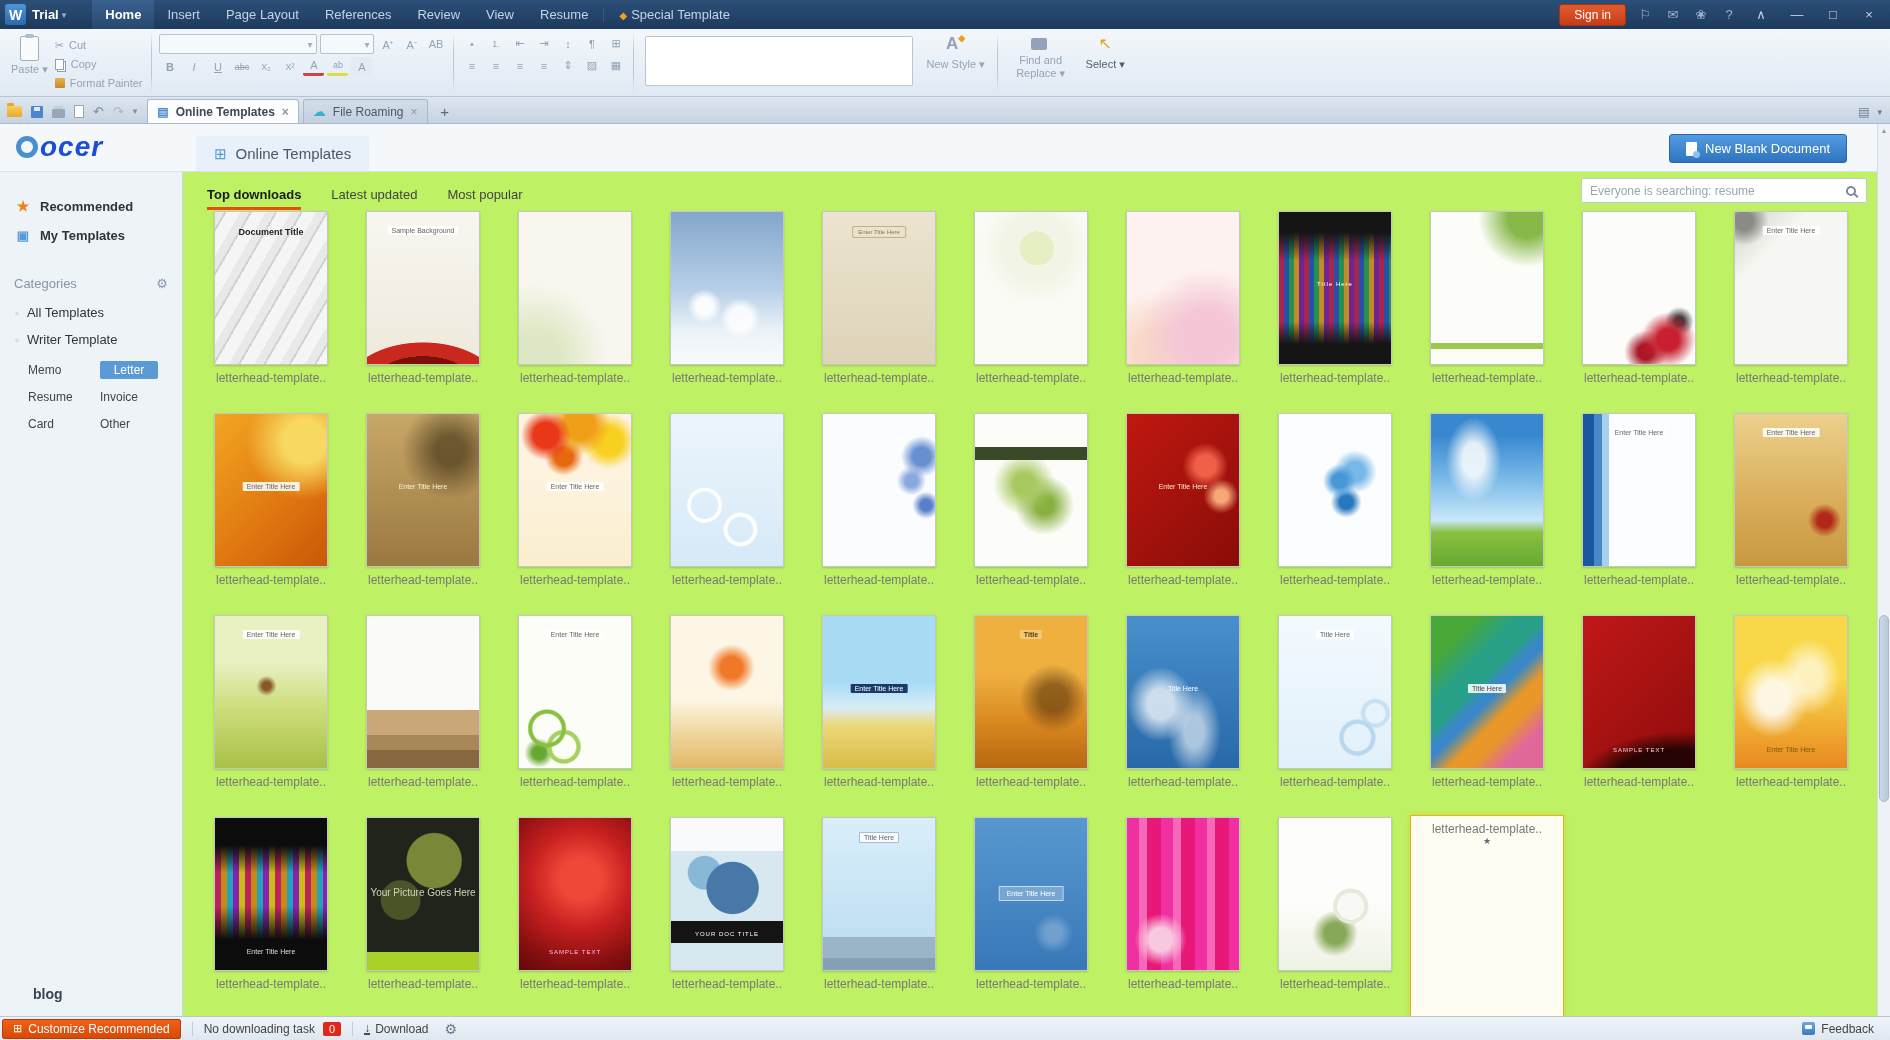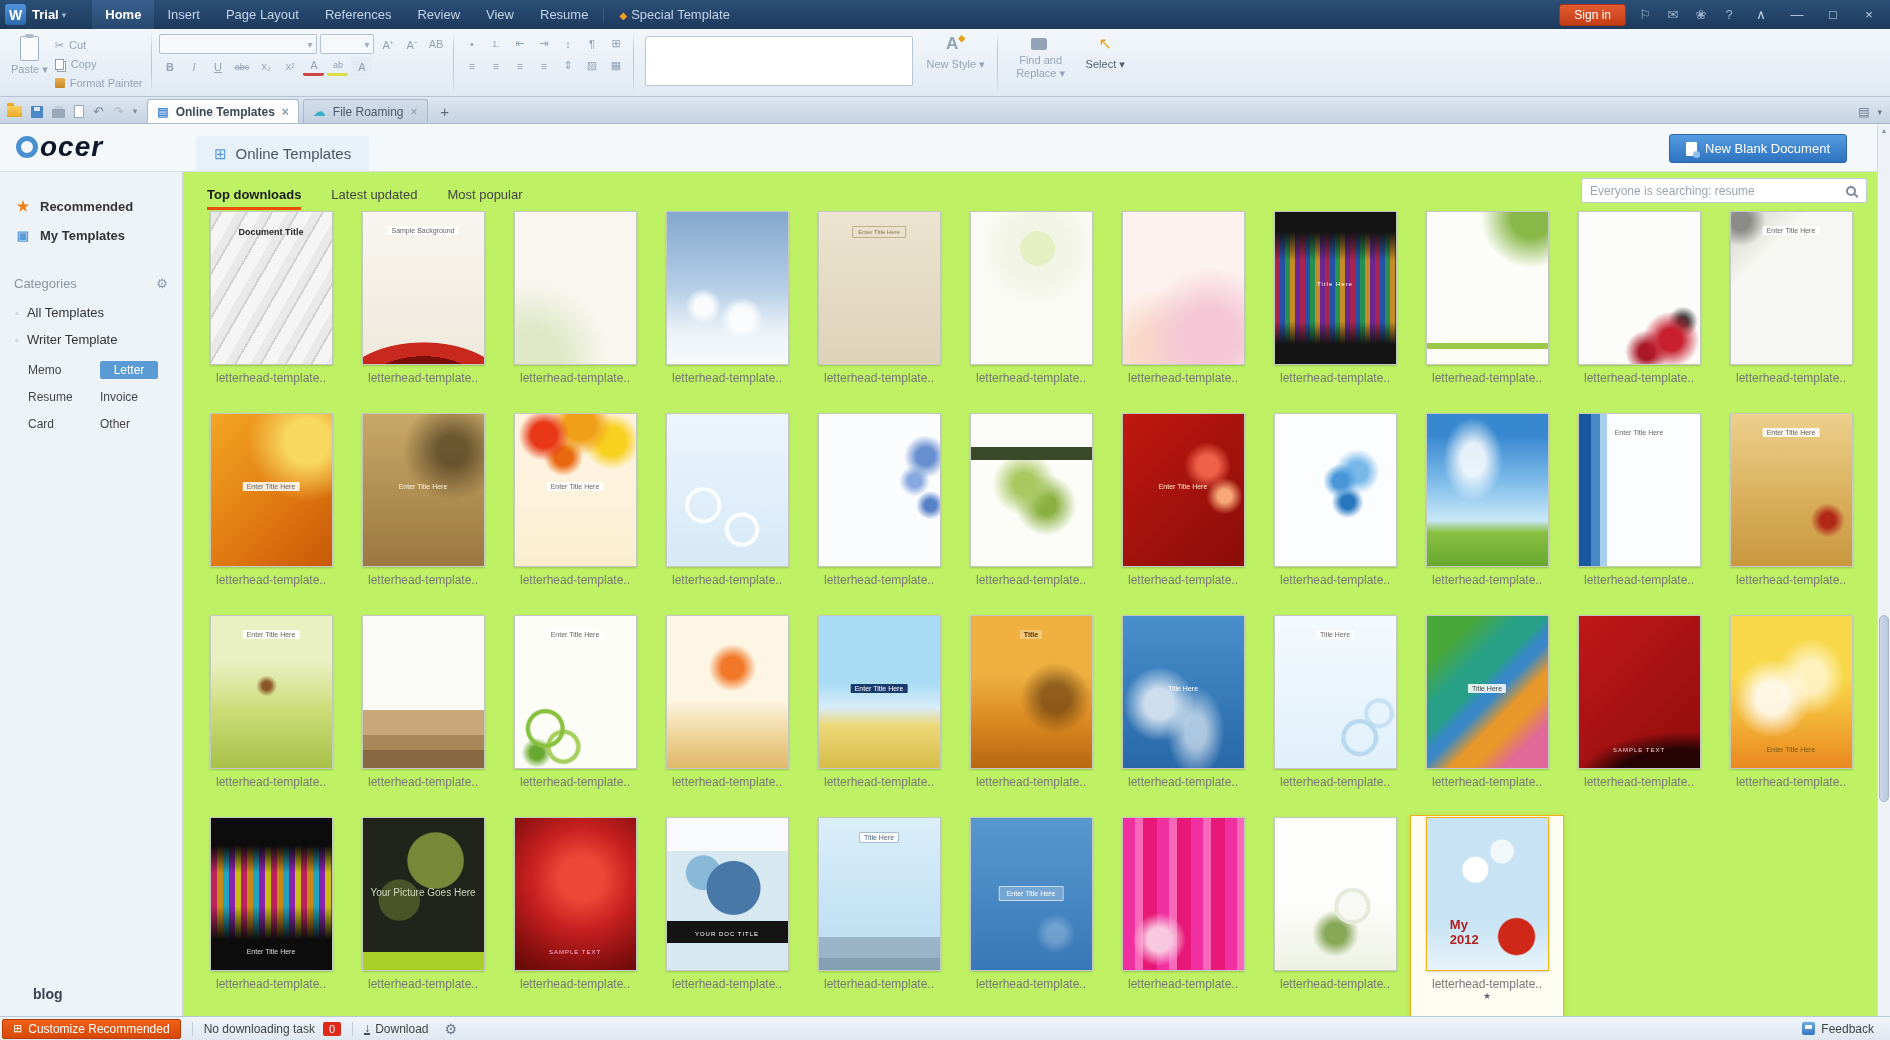--- a/index.html
+++ b/index.html
@@ -62,21 +62,21 @@
   .dt-ico{color:#4a8ad0;font-size:12px}
   .dt-cloud{color:#38b0c8;font-size:13px}
   .dt-close{color:#8a98a8;font-size:12px;cursor:pointer}
   .newtab{width:22px;height:22px;margin:0 0 1px 6px;display:flex;align-items:center;justify-content:center;color:#5a6a7a;font-size:15px;cursor:pointer}
   .tabbar-right{margin-left:auto;display:flex;align-items:center;gap:8px;padding:0 8px 4px 0;color:#6a7a8c;font-size:12px}
 
   
   .strip{position:absolute;top:124px;left:0;right:13px;height:48px;background:#f4f8fb;border-bottom:1px solid #d8e2ec}
   .docer-logo{position:absolute;left:16px;top:9px;display:flex;align-items:center;cursor:pointer}
   .docer-circle{width:22px;height:22px;border:5px solid #4a90d0;border-radius:50%;margin-right:2px}
-  .docer-text{font-size:28px;font-style:italic;font-weight:bold;color:#0f172a;letter-spacing:1px;line-height:28px}
+  .docer-text{font-size:28px;font-style:italic;font-weight:bold;color:#1d4ed8;letter-spacing:1px;line-height:28px}
   .page-tab{position:absolute;left:196px;bottom:0;height:35px;display:flex;align-items:center;gap:9px;padding:0 18px;background:#e8f1fa;border-radius:3px 3px 0 0;font-size:15px;color:#4a5866}
   .pt-ico{color:#5a9ad8;font-size:15px}
   .newblank{position:absolute;right:30px;top:10px;height:29px;display:flex;align-items:center;gap:8px;padding:0 16px;background:linear-gradient(#549ce1,#2f73bf);border:1px solid #2b66ad;border-radius:3px;color:#fff;font-size:13px;cursor:pointer}
   .nb-doc{width:11px;height:14px;background:#fff;border-radius:1px;position:relative}
   .nb-doc::after{content:"";position:absolute;right:-3px;bottom:-2px;width:7px;height:7px;background:#8fc0ef;border-radius:50%}
 
   
   .sidebar{position:absolute;top:172px;left:0;bottom:24px;width:183px;background:#eef3f8;border-right:1px solid #ccd8e4}
   .sb-item{display:flex;align-items:center;gap:9px;padding:7px 0 7px 15px;font-size:13px;font-weight:bold;color:#333;cursor:pointer}
   .sb-top{padding-top:26px}
@@ -98,21 +98,21 @@
   .ftab.active{font-weight:bold;color:#1a1a1a;border-bottom:3px solid #e8500a;padding-bottom:5px}
   .searchbox{position:absolute;right:10px;top:6px;width:286px;height:25px;background:#fff;border:1px solid #bcc8d4;display:flex;align-items:center;border-radius:2px}
   .searchbox input{flex:1;border:none;outline:none;font-size:12px;color:#666;padding:0 8px;font-family:"Liberation Sans",sans-serif;background:transparent}
   .searchbox input::placeholder{color:#9aa6b2}
   .ic-mag{width:10px;height:10px;border:2px solid #7a8a9a;border-radius:50%;position:relative;margin-right:10px;cursor:pointer}
   .ic-mag::after{content:"";position:absolute;width:2px;height:5px;background:#7a8a9a;transform:rotate(-45deg);right:-3px;bottom:-4px}
 
   .grid{position:absolute;left:0;right:0;top:38px;bottom:0;display:grid;grid-template-columns:repeat(11,152px);grid-auto-rows:202px;padding-left:12px;overflow:hidden}
   .cell{width:152px;height:202px;cursor:pointer;position:relative}
   .cell.sel{outline:1px solid #f0b018;background:#fffdf2;box-shadow:0 1px 7px rgba(208,152,16,.45)}
-  .thumb{width:123px;height:154px;margin:1px auto 3px auto;border:1px solid #c6c6c2;box-shadow:0 1px 2px rgba(0,0,0,.18);background:#fff;position:relative}
+  .thumb{width:114px;height:154px;margin:1px auto 3px auto;border:1px solid #c6c6c2;box-shadow:0 1px 2px rgba(0,0,0,.18);background:#fff;position:relative}
   .cell.sel .thumb{border-color:#f0b018}
   .tlabel{margin-top:6px;text-align:center;font-size:12px;color:#777;white-space:nowrap;overflow:hidden}
   .selstar{text-align:center;font-size:9px;color:#667;height:11px;line-height:11px}
   .cap{position:absolute;left:50%;transform:translateX(-50%);top:45%;font-size:7px;color:#666;background:rgba(255,255,255,.85);padding:1px 4px;border-radius:1px;white-space:nowrap}
   .cp-top .cap{top:9%}.cp-bot .cap{top:auto;bottom:9%}
 
   
   .t-news-collage{background:repeating-linear-gradient(120deg,#e9e9e9 0 8px,#d2d2d2 8px 10px,#f5f5f5 10px 22px)}
   .t-news-collage .cap{background:none;color:#222;font-weight:bold;font-size:9px}
   .t-red-wave{background:radial-gradient(ellipse 120% 55% at 50% 118%,#7a1008 0 42%,#c8281e 42% 58%,transparent 59%),linear-gradient(#f8f6f0,#efe9dc)}
@@ -609,24 +609,20 @@
         </div>
         <div class="cell">
           <div class="thumb t-magenta-swirl cp-mid"></div>
           <div class="tlabel">letterhead-template..</div>
         </div>
         <div class="cell">
           <div class="thumb t-white-rose cp-mid"></div>
           <div class="tlabel">letterhead-template..</div>
         </div>
         <div class="cell sel">
-          <div class="thumb t-origami-2012 cp-bot">
-            <span class="cap">My
-2012</span>
-          </div>
           <div class="tlabel">letterhead-template..</div>
           <div class="selstar">★</div>
         </div>
       </div>
   </div>
 
   <div class="statusbar">
     <button class="customize">
       <span class="cc-ico">⊞</span>
       <span>Customize Recommended</span>

